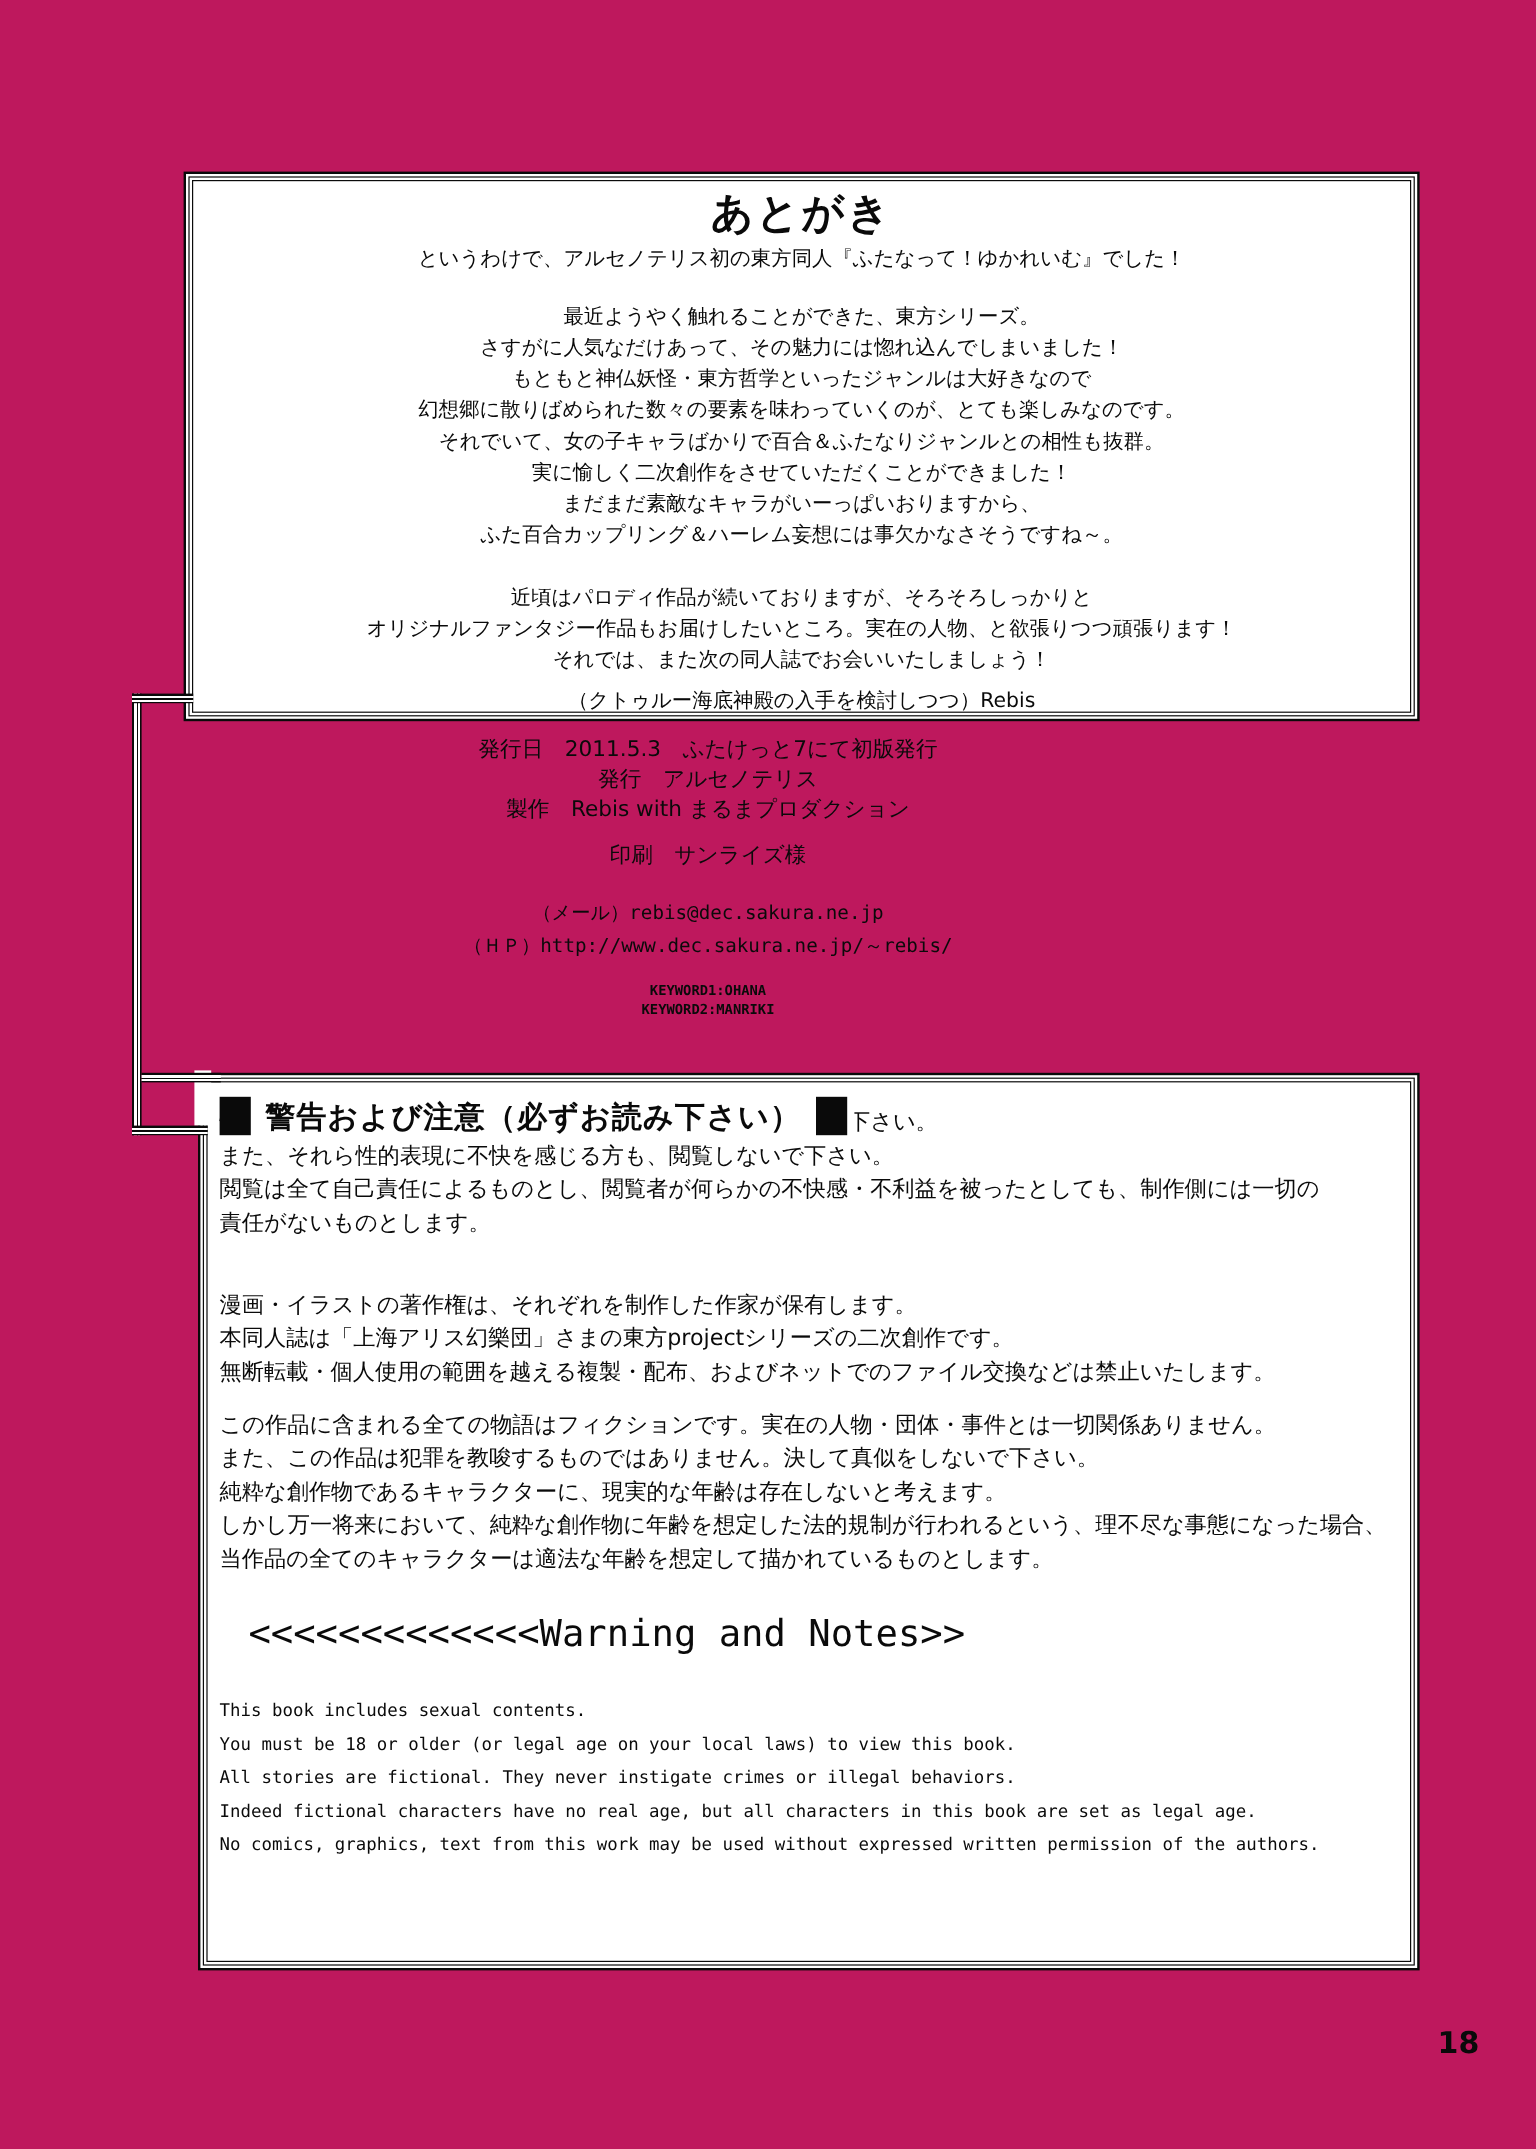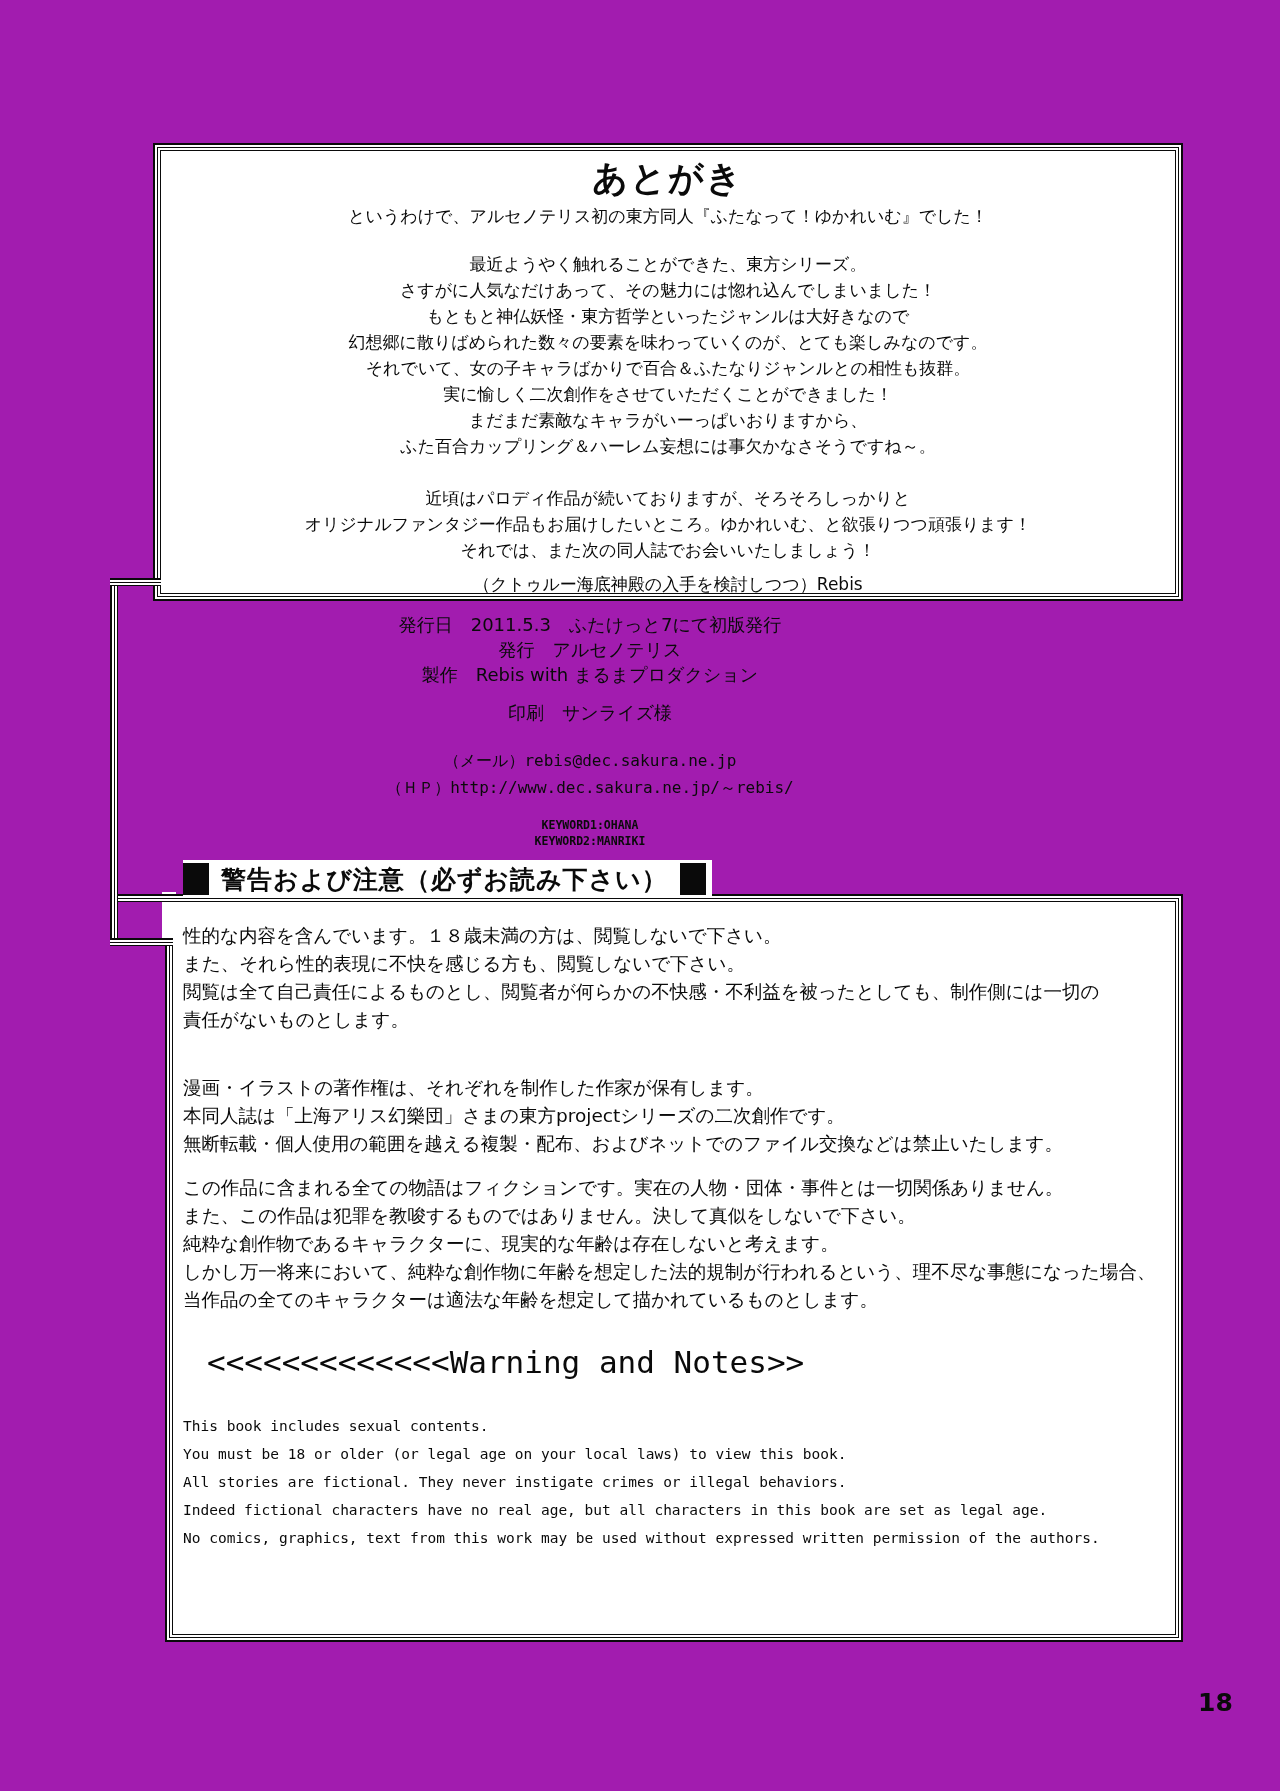--- a/index.html
+++ b/index.html
@@ -1,19 +1,19 @@
 <!DOCTYPE html>
 <html><head>
 <meta charset="utf-8">
 <style>
   html,body{margin:0;padding:0;background:#ffffff;}
   .page{
     position:relative;
     width:1280px;height:1791px;
-    background:#a21caf;
+    background:#be185d;
     font-family:"DejaVu Sans","Liberation Sans",sans-serif;
     color:#0a0a0a;
     overflow:hidden;
   }
   
   .triple{
     position:absolute;
     box-sizing:border-box;
     border:1px solid #0a0a0a;
     box-shadow:0 0 0 2px #fff,0 0 0 3px #0a0a0a,0 0 0 5px #fff,0 0 0 7px #0a0a0a;
@@ -67,21 +67,21 @@
     font-size:31px;line-height:40px;white-space:nowrap;
   }
   .warn-en-lines{margin-top:30px;}
   .warn-en-line{
     font-family:"DejaVu Sans Mono","Liberation Mono",monospace;
     font-size:14.5px;line-height:28px;white-space:nowrap;
   }
 
   
   .warn-header{
-    position:absolute;left:183px;top:860px;height:38px;z-index:5;
+    position:absolute;left:183px;top:911px;height:38px;z-index:5;
     display:flex;align-items:center;gap:12px;
     background:#fff;padding:0 6px 0 0;
   }
   .warn-header .sq{width:26px;height:32px;background:#0a0a0a;flex:0 0 auto;}
   .warn-header .txt{font-size:25px;font-weight:bold;white-space:nowrap;letter-spacing:1px;}
 
   .page-number{
     position:absolute;left:1198px;top:1688px;
     font-size:25px;font-weight:bold;
     font-family:"DejaVu Sans","Liberation Sans",sans-serif;
@@ -100,21 +100,21 @@
       <div class="aw-line">さすがに人気なだけあって、その魅力には惚れ込んでしまいました！</div>
       <div class="aw-line">もともと神仏妖怪・東方哲学といったジャンルは大好きなので</div>
       <div class="aw-line">幻想郷に散りばめられた数々の要素を味わっていくのが、とても楽しみなのです。</div>
       <div class="aw-line">それでいて、女の子キャラばかりで百合＆ふたなりジャンルとの相性も抜群。</div>
       <div class="aw-line">実に愉しく二次創作をさせていただくことができました！</div>
       <div class="aw-line">まだまだ素敵なキャラがいーっぱいおりますから、</div>
       <div class="aw-line">ふた百合カップリング＆ハーレム妄想には事欠かなさそうですね～。</div>
     </div>
     <div class="aw-group2">
       <div class="aw-line">近頃はパロディ作品が続いておりますが、そろそろしっかりと</div>
-      <div class="aw-line">オリジナルファンタジー作品もお届けしたいところ。ゆかれいむ、と欲張りつつ頑張ります！</div>
+      <div class="aw-line">オリジナルファンタジー作品もお届けしたいところ。実在の人物、と欲張りつつ頑張ります！</div>
       <div class="aw-line">それでは、また次の同人誌でお会いいたしましょう！</div>
     </div>
     <div class="aw-line aw-signoff">（クトゥルー海底神殿の入手を検討しつつ）Rebis</div>
   </div>
 
   <div class="triple box-warning">
     <div class="warn-content">
       <div>
         <div class="warn-line">性的な内容を含んでいます。１８歳未満の方は、閲覧しないで下さい。</div>
         <div class="warn-line">また、それら性的表現に不快を感じる方も、閲覧しないで下さい。</div>

